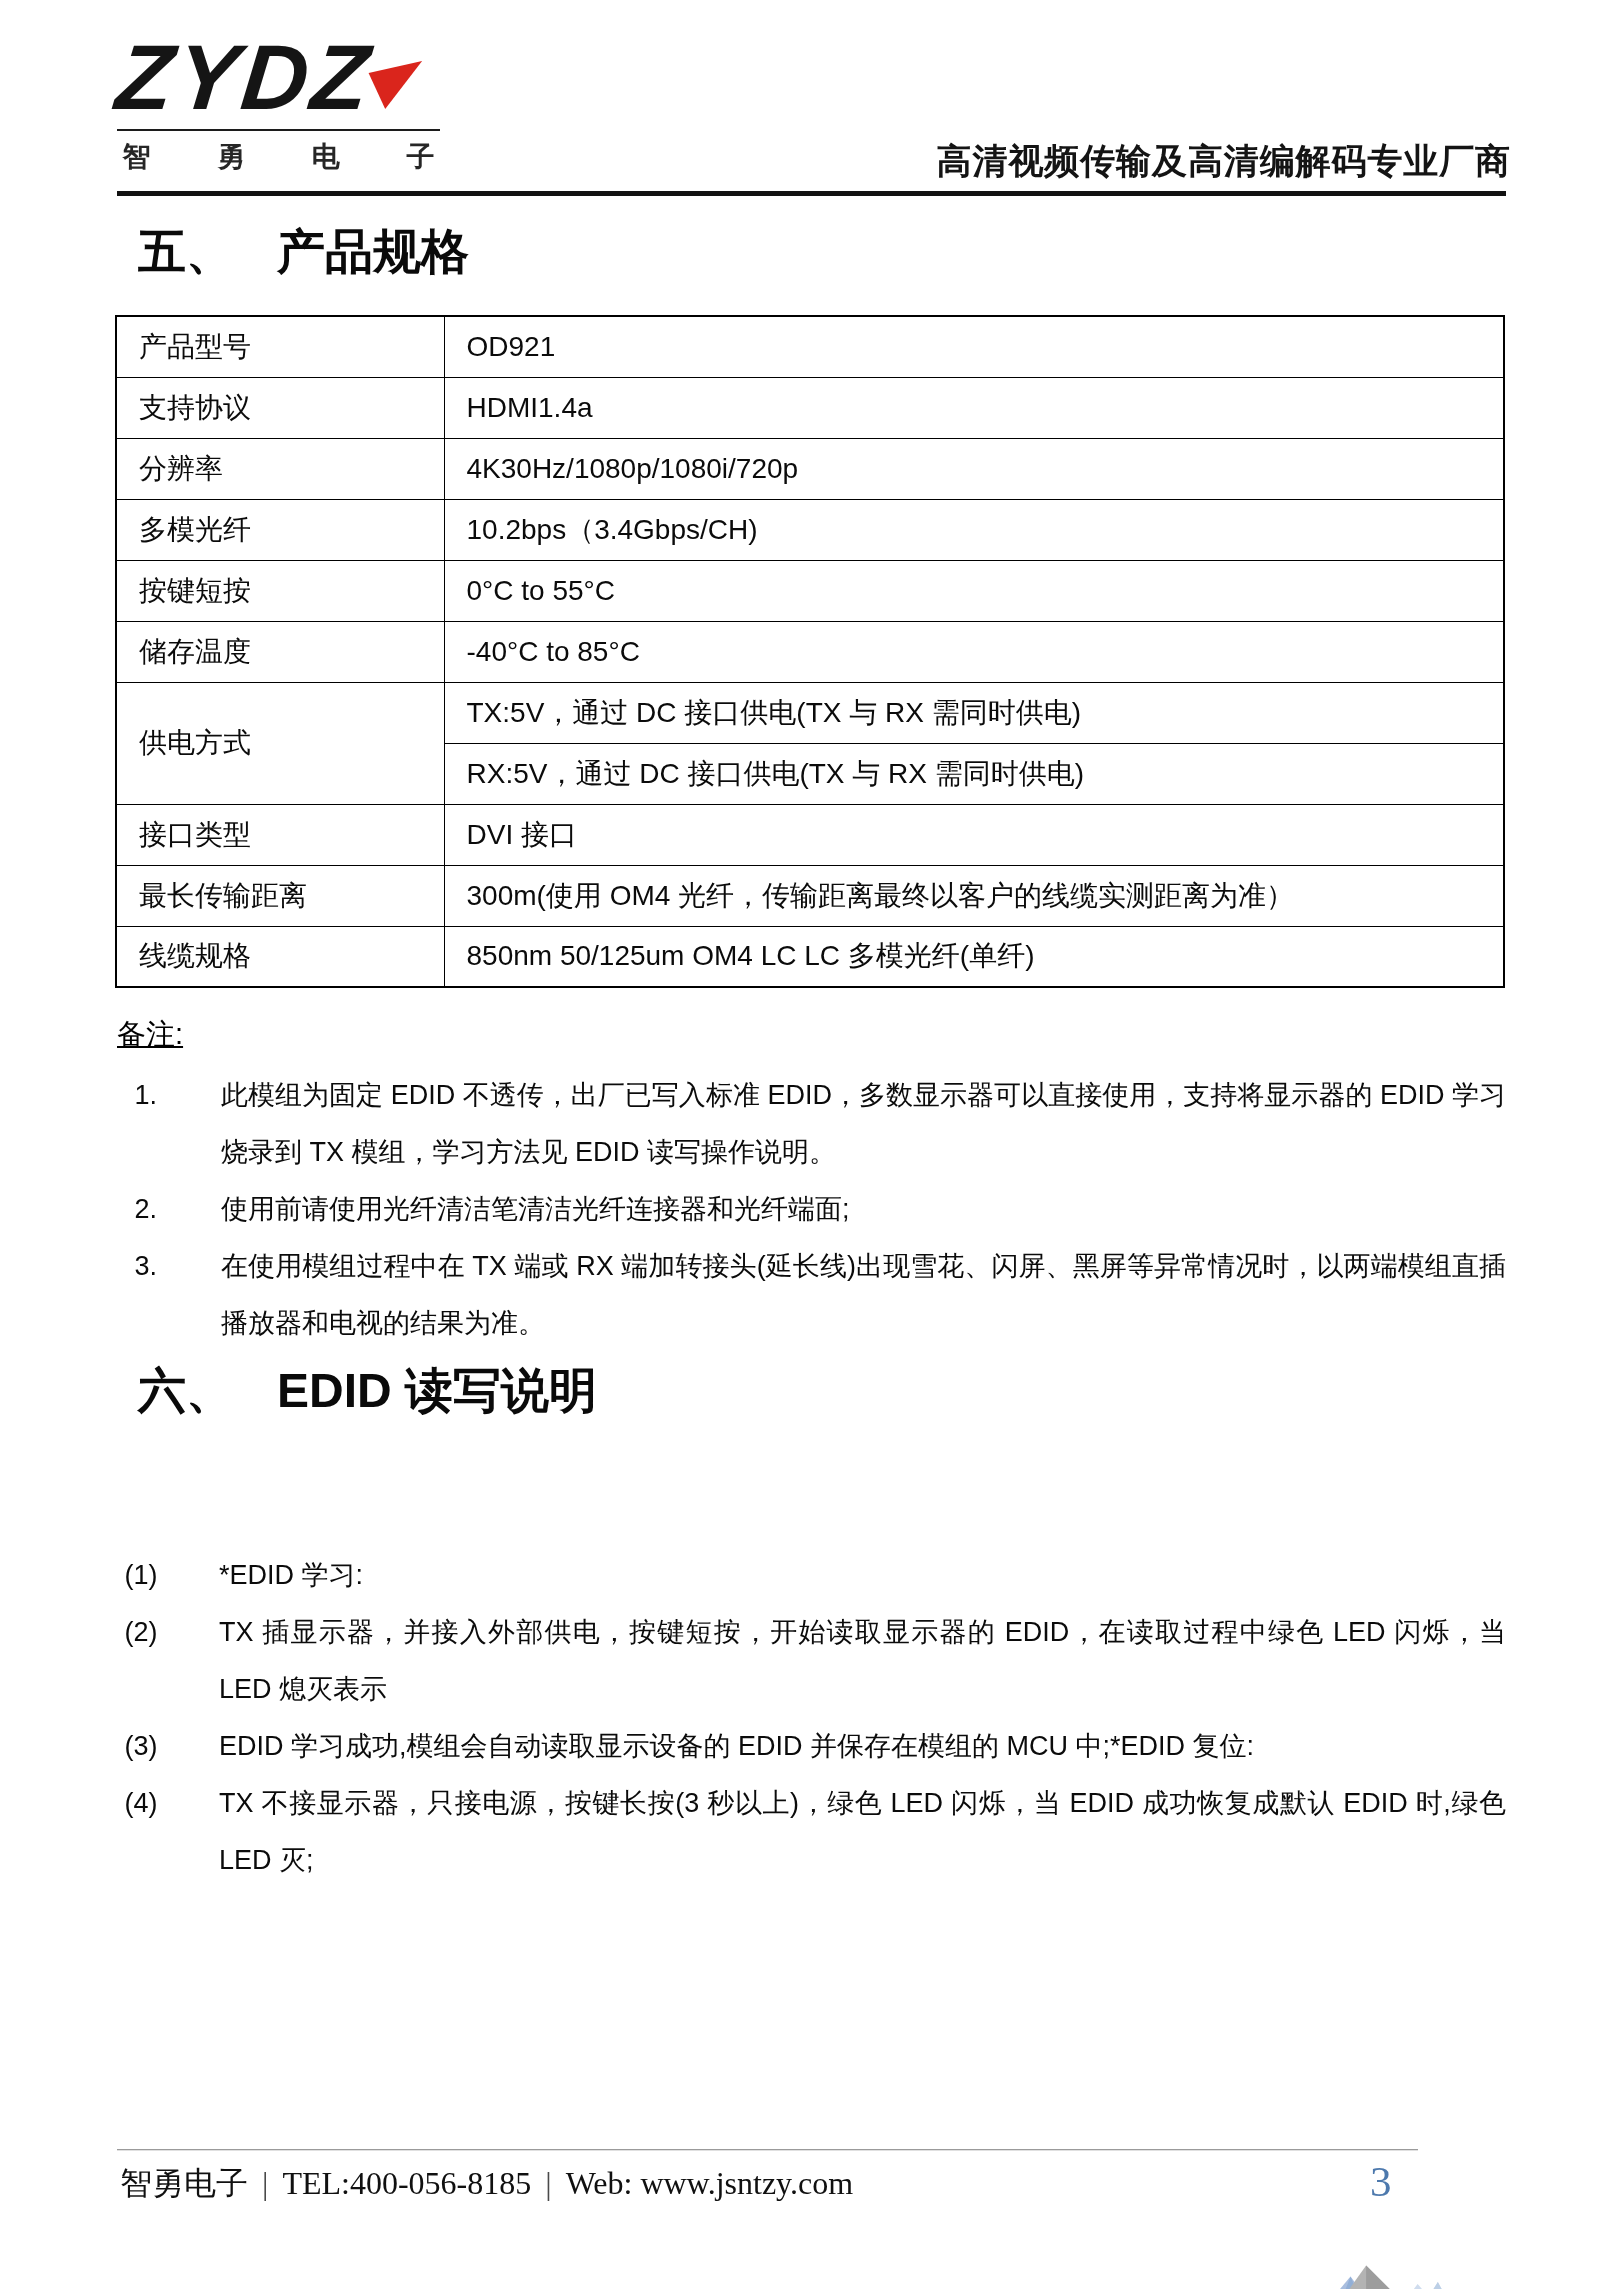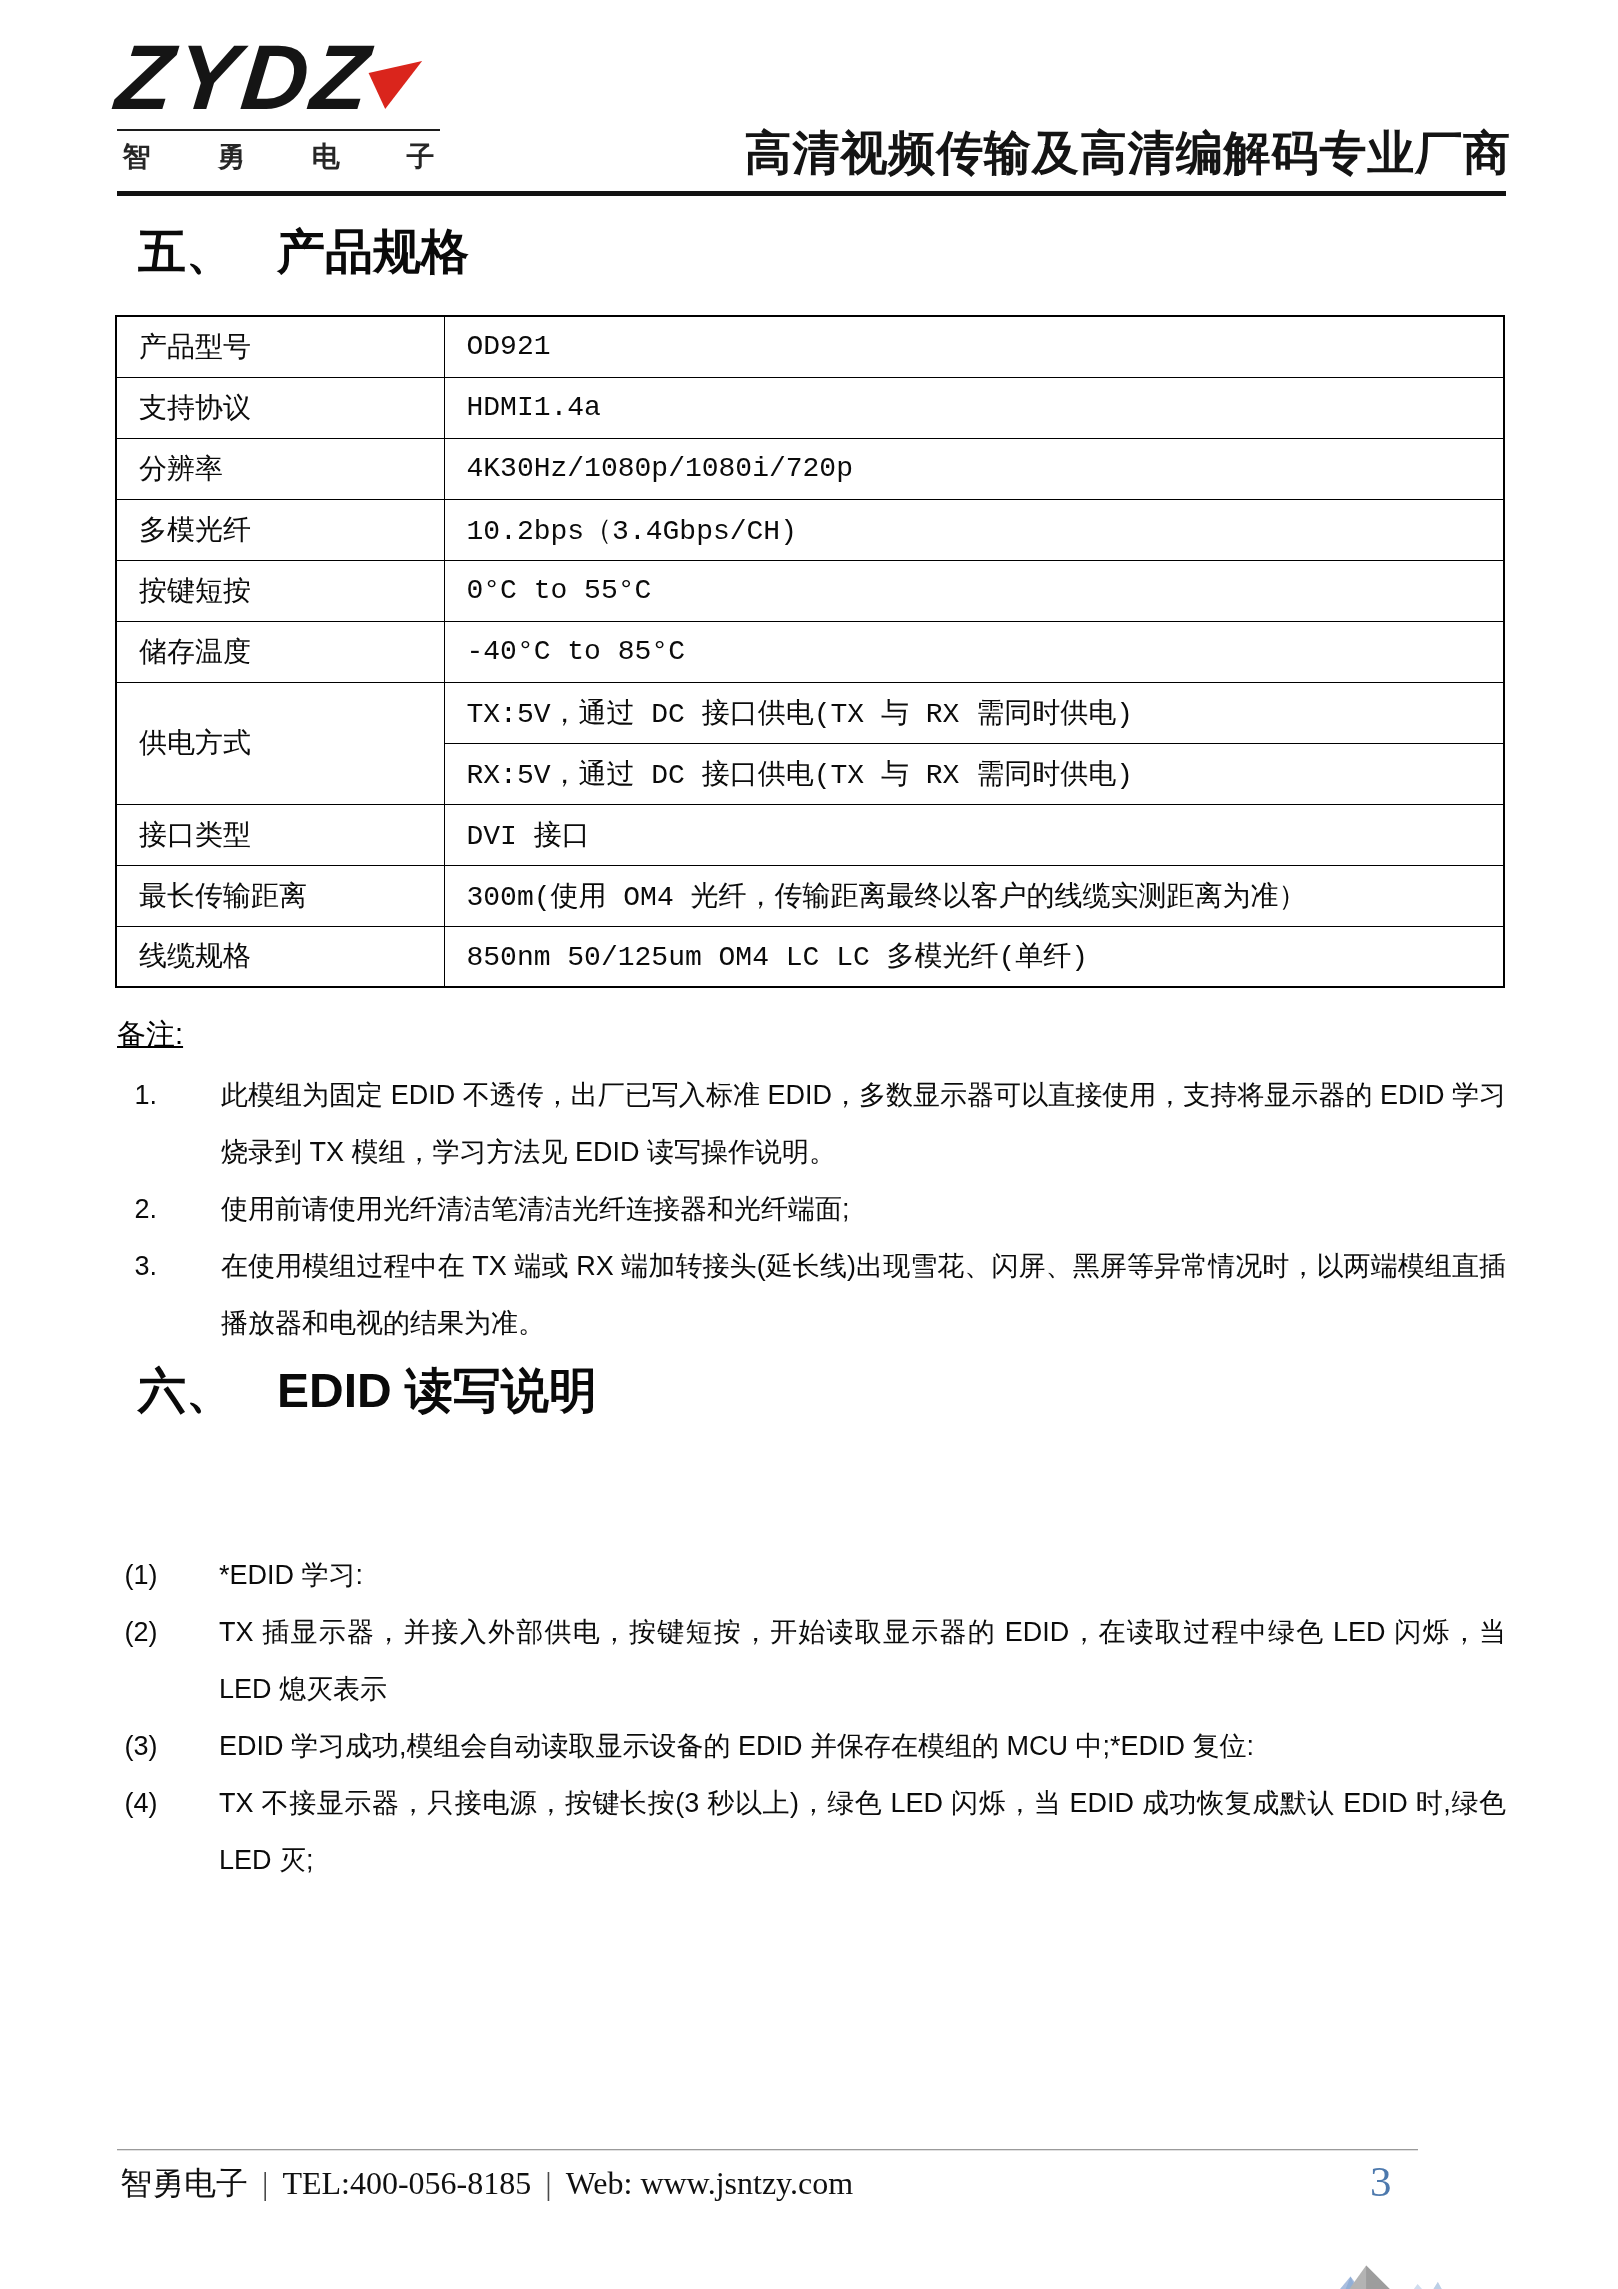--- a/index.html
+++ b/index.html
@@ -16,42 +16,42 @@
     font-size:92px; line-height:1.02; font-weight:bold; font-style:italic;
     letter-spacing:3.7px; color:#151515; transform:skewX(-6deg); white-space:nowrap;
   }
   .logo-accent { position:absolute; left:244px; top:29.5px; width:65px; height:48px; }
   .logo-underline { height:2.8px; background:#1c1c1c; margin-top:3.7px; }
   .logo-sub {
     display:flex; justify-content:space-between; margin-top:6.5px; padding:0 5.5px;
     font-size:28px; color:#262626; font-weight:bold;
   }
   .tagline {
-    position:absolute; top:122px; right:108px;
-    font-size:47px; font-weight:bold; color:#141414; letter-spacing:0.9px;
+    position:absolute; top:138px; right:108px;
+    font-size:35px; font-weight:bold; color:#141414; letter-spacing:0.9px;
   }
   .header-rule { position:absolute; top:191px; left:117px; width:1389px; height:4.6px; background:#121212; }
 
   
   .sec-heading { position:absolute; left:138px; font-size:48px; font-weight:bold; color:#0a0a0a; }
   .sec-heading .sec-num { display:inline-block; min-width:139px; }
   #sec5 { top:220px; }
   #sec6 { top:1359px; }
 
   
   .spec-table {
     position:absolute; left:115px; top:315px;
     border-collapse:collapse; border:2.8px solid #000; table-layout:fixed;
   }
   .spec-table td {
     border:1.8px solid #000; height:61px; font-size:28px;
     padding:0 9.2px 0 22px; vertical-align:middle; color:#0b0b0b;
   }
   .spec-table .col-label { width:328px;margin-top:20px; }
-  .spec-table .col-value { width:1060px;font-family:Liberation Mono, monospace; }
+  .spec-table .col-value { width:1060px; }
 
   
   .notes-heading { position:absolute; left:117px; top:1015px; font-size:29px; color:#000000;text-decoration:underline; }
   .notes { position:absolute; left:117px; top:1067px; width:1389px; }
   .list-item { display:flex; font-size:27px; line-height:57px; color:#0b0b0b; }
   .note-num  { flex:none; width:104px; padding-left:17.5px; }
   .item-text { flex:1; text-align:justify; }
 
   
   .steps { position:absolute; left:117px; top:1547px; width:1389px; }

